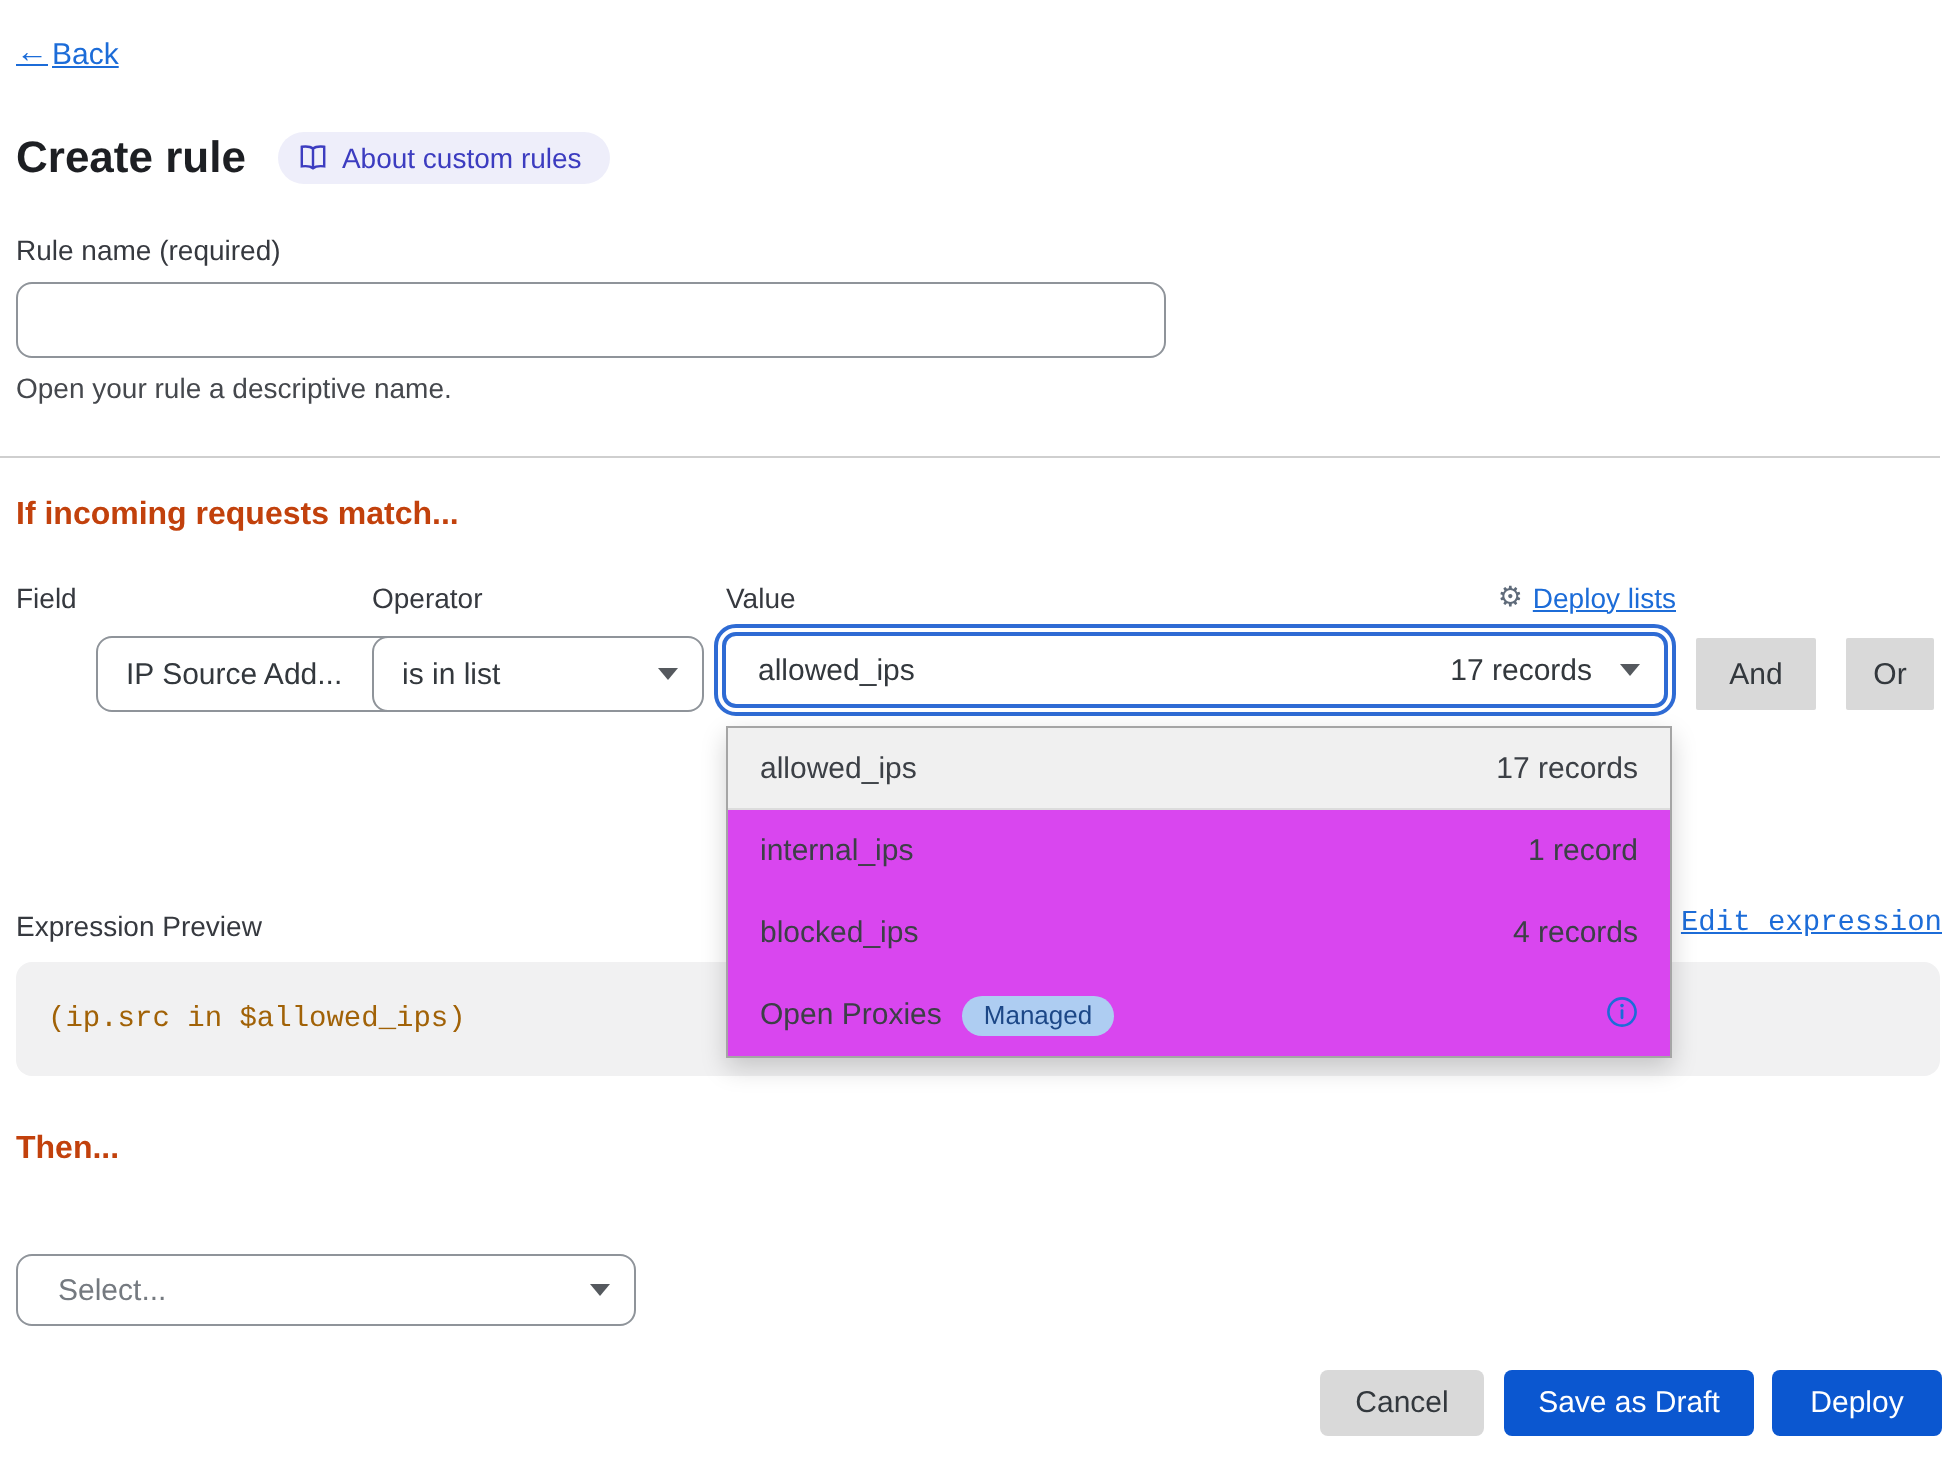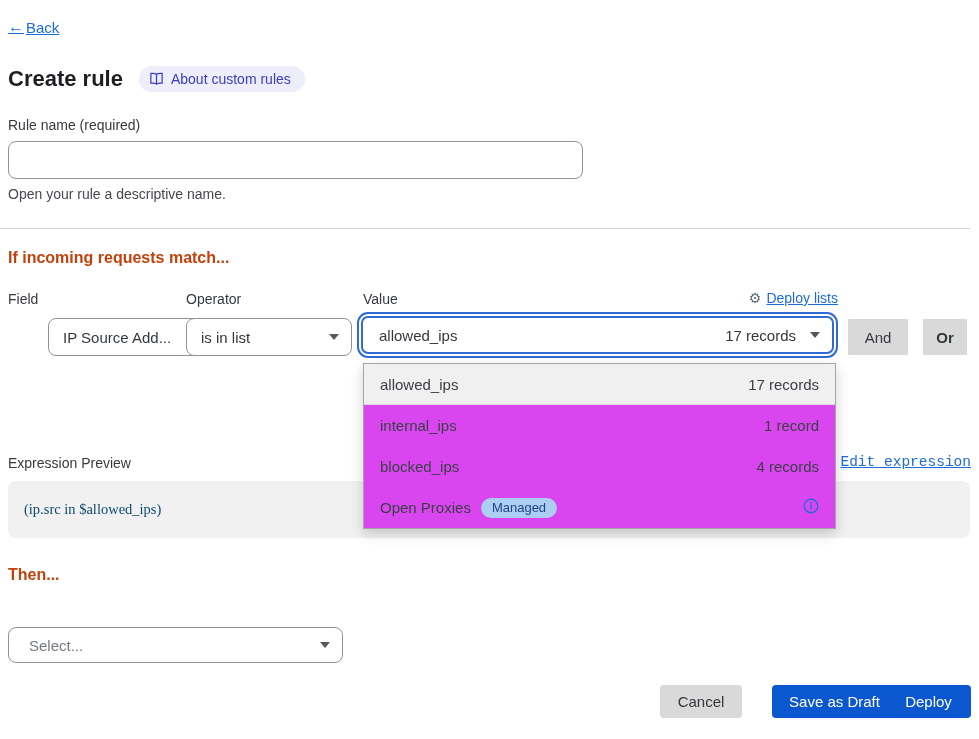--- a/index.html
+++ b/index.html
@@ -98,22 +98,22 @@
   }
   .info-icon { display:block; cursor:pointer; }
 
   
   .edit-expression { position:absolute; top:454px; right:8px; font-size:14.5px;font-family:Liberation Mono, monospace; }
   .expression-box {
     position:absolute; left:8px; top:481px; width:962px; height:57px;
     background:#f1f1f2; border-radius:8px; display:flex; align-items:center; padding-left:16px;
   }
   .expression-code {
-    font-family:Liberation Serif, serif;
-    font-size:14.5px; color:#0c4a6e;
+    font-family:Liberation Mono, monospace;
+    font-size:14.5px; color:#a16207;
   }
 
   
   .primary-btn {
     position:absolute; height:33px; background:#0b57d0; color:#fff;
     border:none; border-radius:4px; font-family:inherit; font-size:15px; cursor:pointer;
   }
   .cancel-btn {
     position:absolute; height:33px; background:#d9d9d9; color:#33383d;
     border:none; border-radius:4px; font-family:inherit; font-size:15px; cursor:pointer;
@@ -171,21 +171,21 @@
 
   <div class="value-ring">
     <div class="value-select">
       <span class="sel-name">allowed_ips</span>
       <span class="sel-count">17 records</span>
       <span class="caret"></span>
     </div>
   </div>
 
   <button class="gray-btn" style="left:848px; top:319px; width:60px;">And</button>
-  <button class="gray-btn" style="left:923px; top:319px; width:44px;font-weight:bold;">Or</button>
+  <button class="gray-btn" style="left:923px; top:319px; width:44px;">Or</button>
 
   <div class="list-panel">
     <div class="list-row highlighted">
       <span class="row-name">
           <span>allowed_ips</span>
         </span>
       <span>17 records</span>
     </div>
     <div class="list-row">
       <span class="row-name">
@@ -216,22 +216,22 @@
 
   <label class="field-label" style="left:8px; top:455px;">Expression Preview</label>
   <span class="edit-expression link-text">Edit expression</span>
   <div class="expression-box">
     <span class="expression-code">(ip.src in $allowed_ips)</span>
   </div>
 
   <h2 class="section-heading" style="left:8px; top:566px;">Then...</h2>
   <label class="field-label" style="left:8px; top:633px;margin-left:18px;">Choose action</label>
 
-  <div class="select-box" style="left:8px; top:627px; width:335px; height:36px; padding-left:20px;">
+  <div class="select-box" style="left:8px; top:627px; width:310px; height:36px; padding-left:20px;">
     <span class="sel-text placeholder">Select...</span>
     <span class="caret"></span>
   </div>
 
   <button class="cancel-btn" style="left:660px; top:685px; width:82px;">Cancel</button>
-  <button class="primary-btn" style="left:752px; top:685px; width:125px;margin-left:20px;">Save as Draft</button>
+  <button class="primary-btn" style="left:752px; top:685px; width:125px;">Save as Draft</button>
   <button class="primary-btn" style="left:886px; top:685px; width:85px;">Deploy</button>
 
 </div>
 
 </body></html>

